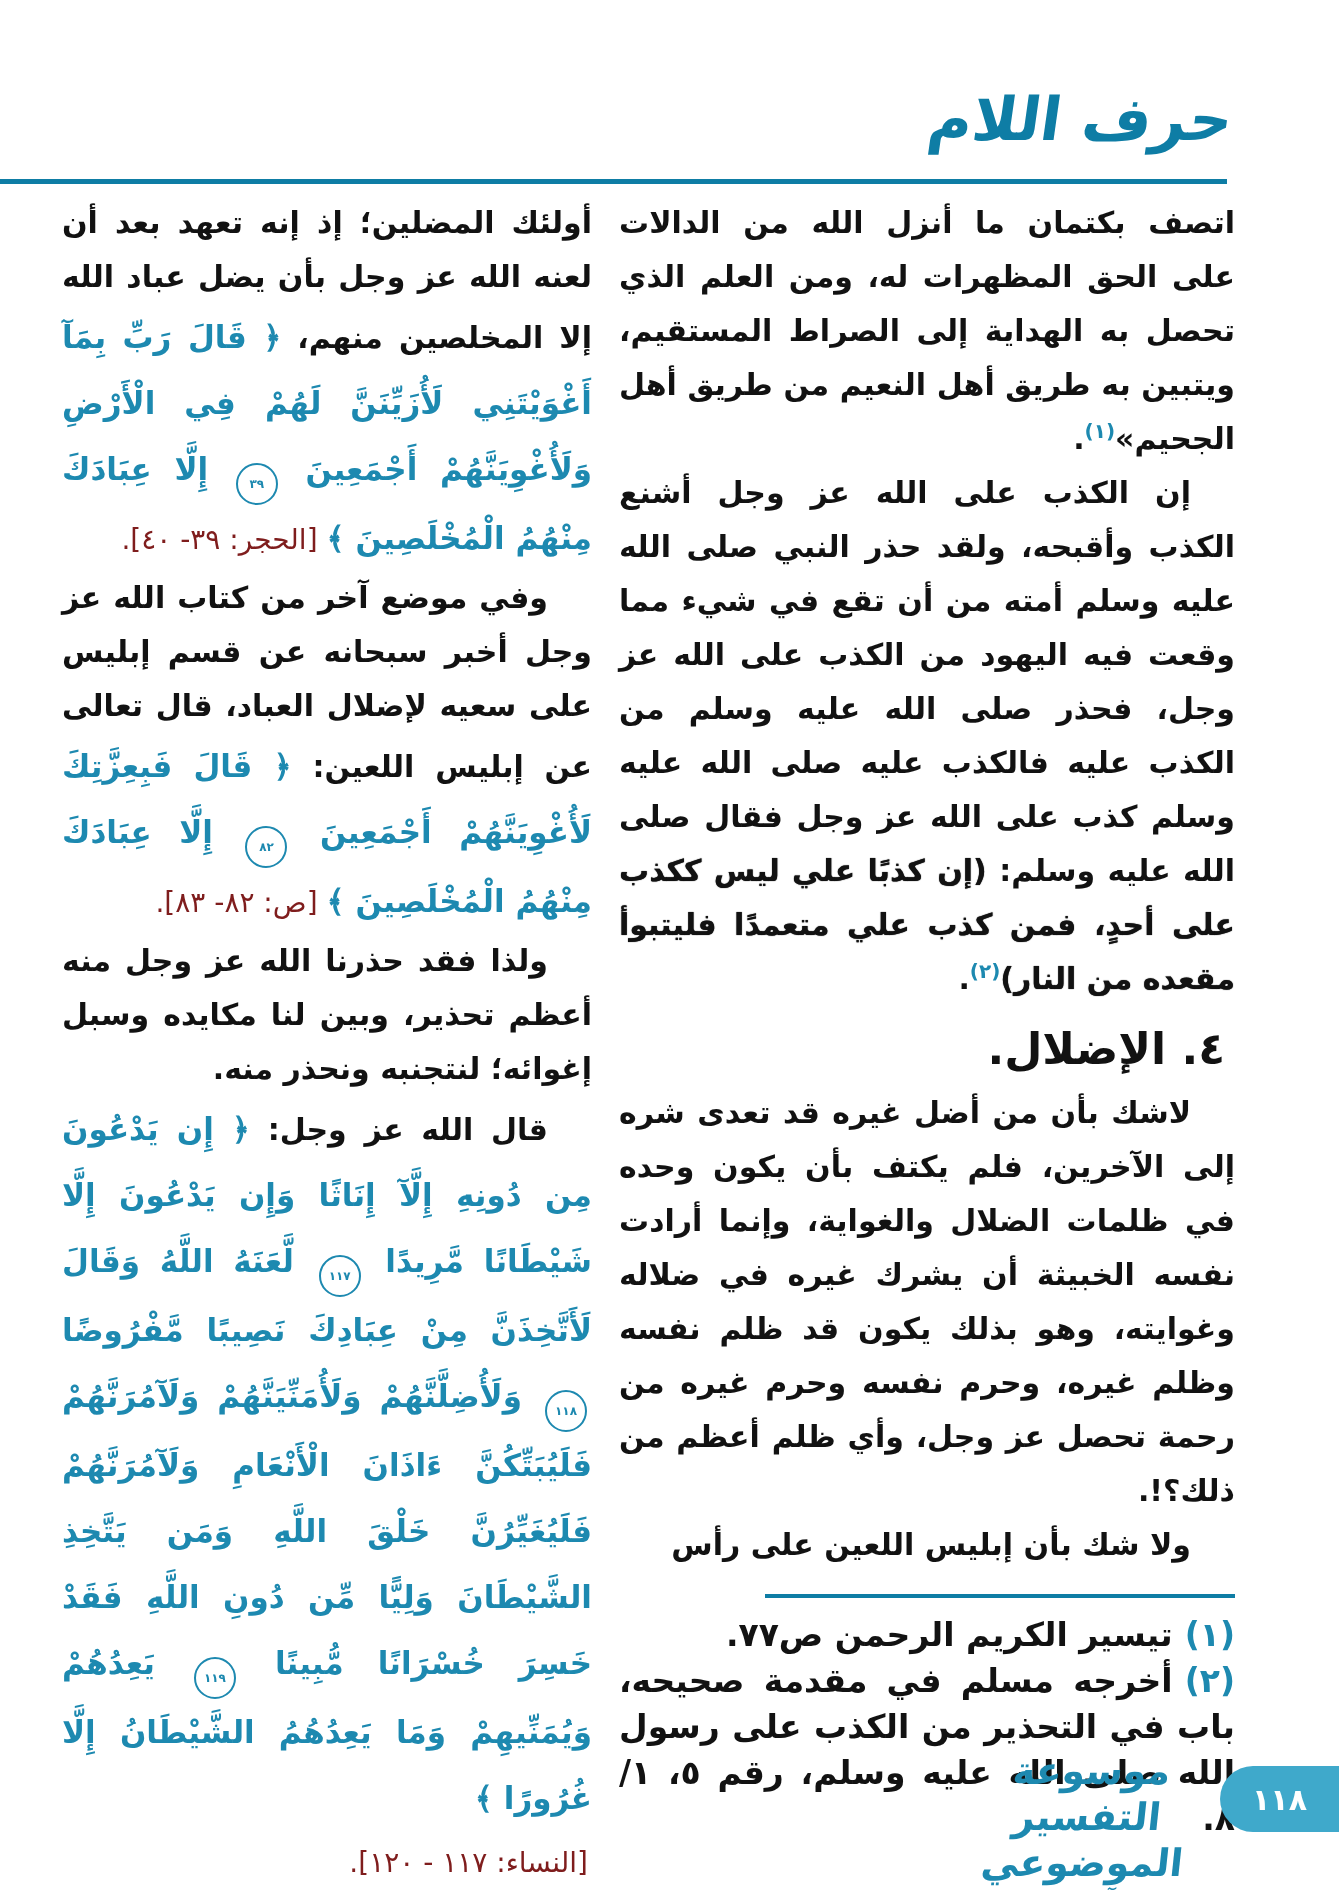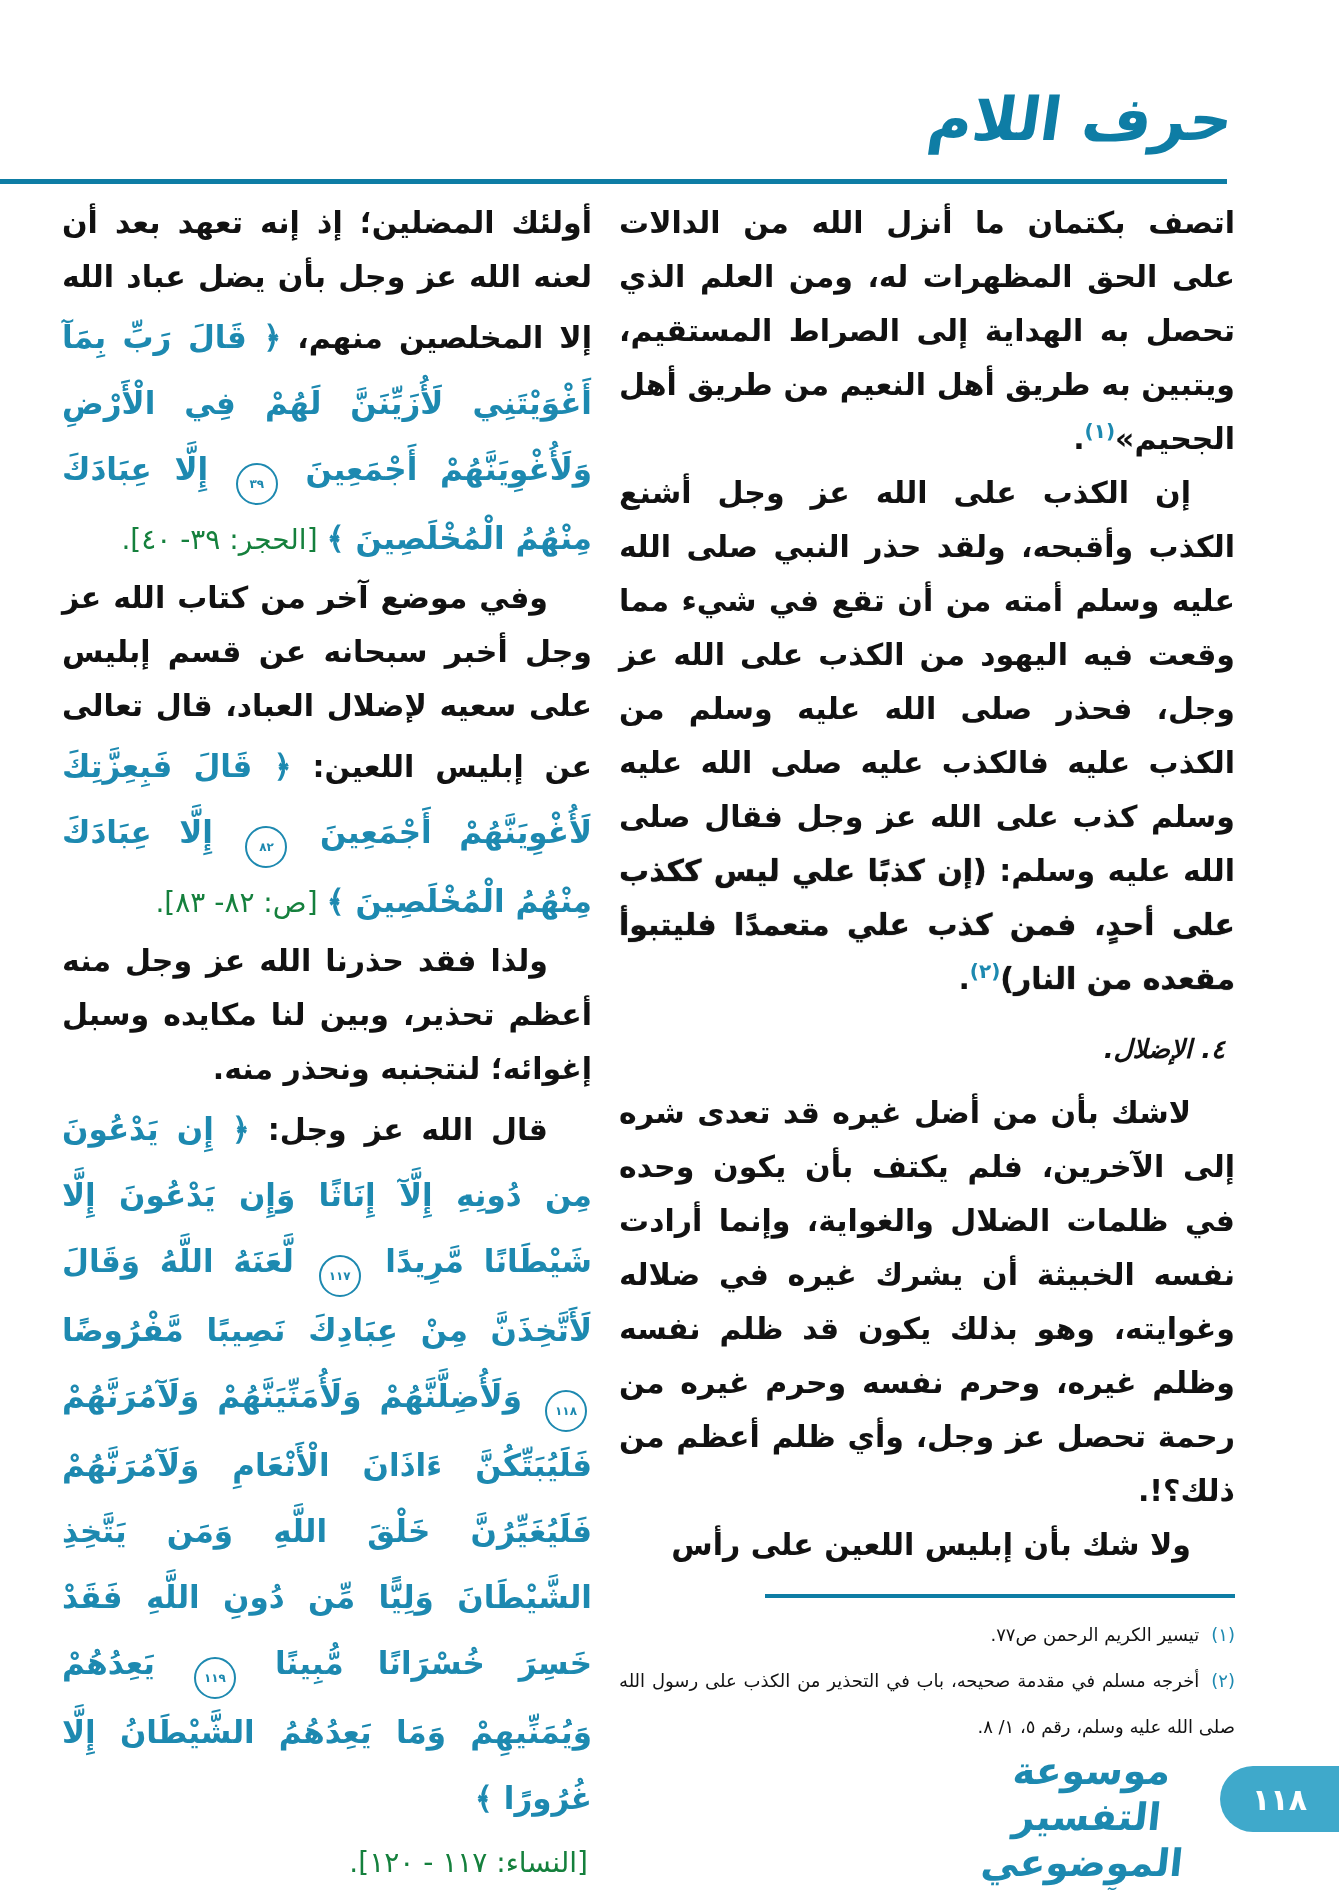--- a/index.html
+++ b/index.html
@@ -36,25 +36,24 @@
     text-align:justify;
     font-size:30px;
     font-weight:bold;
     line-height:54px;
   }
   .col-right{right:104px;width:616px;}
   .col-left{left:62px;width:530px;}
   .para{margin:0;}
   .indent{text-indent:44px;}
   .heading{
-    font-size:26px;
+    font-size:44px;
     font-weight:bold;
     margin:16px 0 10px 0;
     text-indent:10px;
-    font-style:italic;
   }
   .quran{
     color:#1d89b0;
     font-size:31px;
     line-height:66px;
   }
   .verse-num{
     display:inline-flex;
     align-items:center;
     justify-content:center;
@@ -64,40 +63,40 @@
     color:#1d89b0;
     font-size:12px;
     line-height:1;
     vertical-align:-8px;
     margin:0 5px;
     text-indent:0;
   }
   .ref{
     font-weight:normal;
     font-size:28px;
-    color:#15803d;
+    color:#7f1d1d;
   }
   .ref-line{margin:4px;text-align:right;}
   .fn-ref{
     color:#1d89b0;
     font-size:20px;
     vertical-align:super;
     line-height:1;
   }
   .hadith{font-weight:bold;text-shadow:0 0 1px #121212;}
   .fn-sep{
     width:470px;
     height:4px;
     background:#0e7da5;
     margin:22px 0 14px 0; 
   }
   .footnote{
     margin:0;
-    font-size:18px;
-    font-weight:normal;
+    font-size:33px;
+    font-weight:bold;
     line-height:46px;
     text-align:justify;
   }
   .fn-num{color:#1d89b0;margin-left:12px;}
   
   .footer-logo{
     position:absolute;
     top:1748px;right:106px;
     width:292px;
     text-align:center;

